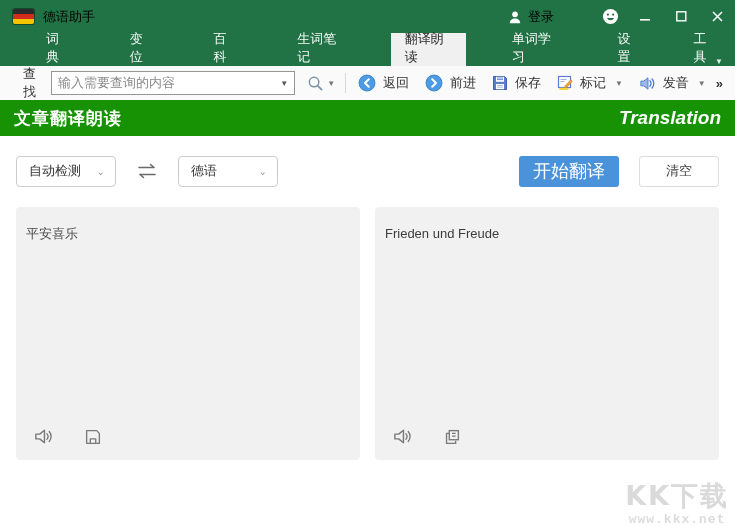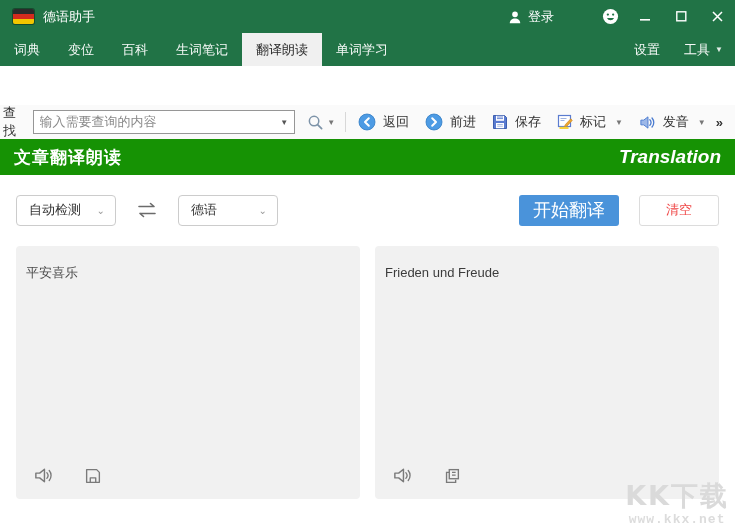--- a/index.html
+++ b/index.html
@@ -4,48 +4,48 @@
 <style>
   * { margin: 0; padding: 0; box-sizing: border-box; }
   html, body { width: 735px; height: 526px; overflow: hidden; }
   body { font-family: "Liberation Sans", "DejaVu Sans", sans-serif; }
 
   .app { width: 735px; height: 526px; display: flex; flex-direction: column; background: #fff; }
 
   
   .titlebar {
     height: 33px; background: #217346; display: flex; align-items: center;
-    padding: 0 0 0 13px; color: #ffffff; flex-shrink: 0;
+    padding: 0 0 0 13px; color: #000000; flex-shrink: 0;
   }
   .flag { width: 21px; height: 15px; border-radius: 2px; overflow: hidden;
     display: flex; flex-direction: column; box-shadow: 0 0 0 1px rgba(0,0,0,.35); }
   .flag div { flex: 1; }
   .flag .b1 { background: #2b2b2b; } .flag .b2 { background: #d42b1e; } .flag .b3 { background: #f2c500; }
   .app-title { margin-left: 9px; font-size: 13px; }
   .tb-right { margin-left: auto; display: flex; align-items: center; }
   .login { display: flex; align-items: center; gap: 6px; font-size: 13px; padding: 0 10px; cursor: pointer; }
   .smiley { margin-left: 30px; padding: 0 8px; cursor: pointer; display: flex; align-items: center; }
   .winbtn { width: 36px; height: 33px; display: flex; align-items: center; justify-content: center;
     color: #fff; font-size: 13px; cursor: pointer; }
   .winbtn.close { margin-right: 0; }
   .winbtn svg { display: block; }
 
   
   .menubar { height: 33px; background: #217346; display: flex; align-items: stretch;
     flex-shrink: 0; font-size: 13px; }
-  .mtab { color: rgba(255,255,255,.96); display: flex; align-items: center;
-    padding: 0 14px; cursor: pointer; }
+  .mtab { color: rgba(255,255,255,.96); display: flex; align-items: flex-end;
+    padding: 0 14px; cursor: pointer; margin-left: 32px; }
   .mtab.active { background: #f0f0f0; color: #2b2b2b; }
   .menu-right { margin-left: auto; display: flex; align-items: stretch; }
   .menu-right .mtab { padding: 0 12px; }
   .caret { font-size: 8px; margin-left: 5px; opacity: .9; }
 
   
   .toolbar { height: 34px; background: #fafafa; display: flex; align-items: center;
-    padding: 0 6px 0 3px; flex-shrink: 0; font-size: 13px; color: #333; margin-top: 39px; }
+    padding: 0 6px 0 23px; flex-shrink: 0; font-size: 13px; color: #333; }
   .find-label { margin-right: 7px; }
   .search-combo { width: 300px; height: 24px; background: #fff; border: 1px solid #969696;
     display: flex; align-items: center; padding: 0 4px 0 6px; }
   .search-combo input { border: none; outline: none; flex: 1; font-size: 13px;
     font-family: Liberation Serif, serif; color: #333; background: transparent; min-width: 0; }
   .search-combo input::placeholder { color: #8a8a8a; opacity: 1; }
   .combo-caret { color: #555; font-size: 8px; padding: 0 2px; cursor: pointer; }
   .search-btn { display: flex; align-items: center; gap: 3px; padding: 0 6px; margin-left: 6px; cursor: pointer; }
   .tool-sep { width: 1px; height: 20px; background: #d8d8d8; margin: 0 4px; }
   .toolbtn { display: flex; align-items: center; gap: 7px; padding: 0 8px; height: 28px;
@@ -64,21 +64,21 @@
   .content { flex: 1; background: #fff; position: relative; padding: 0 16px; }
   .lang-row { margin-top: 19px; display: flex; align-items: center; height: 32px; }
   .lang-select { width: 100px; height: 31px; border: 1px solid #ccc; border-radius: 4px;
     background: #fff; display: flex; align-items: center; padding: 0 10px 0 12px;
     font-size: 13px; color: #333; cursor: pointer; }
   .lang-select .chev { margin-left: auto; color: #999; font-size: 10px; }
   .swap { margin: 0 19px; cursor: pointer; display: flex; align-items: center; }
   .lang-row .spacer { flex: 1; }
   .btn-primary { width: 100px; height: 31px; background: #4a93da; color: #fff; border: none;
     border-radius: 3px; font-size: 18px; font-family: inherit; cursor: pointer; }
-  .btn-plain { width: 80px; height: 31px; background: #fff; color: #ef4444; border: 1px solid #dcdcdc;
+  .btn-plain { width: 80px; height: 31px; background: #fff; color: #404040; border: 1px solid #dcdcdc;
     border-radius: 3px; font-size: 13px; font-family: inherit; cursor: pointer; margin-left: 20px; }
 
   
   .panels { display: flex; gap: 15px; margin-top: 20px; height: 253px; }
   .panel { flex: 1; background: #f1f1f1; border-radius: 4px; position: relative; padding: 17px 10px; }
   .panel-text { font-size: 13px; color: #4a4a4a; line-height: 1.5; }
   .panel-icons { position: absolute; left: 17px; bottom: 13px; display: flex; gap: 29px; }
   .picon { cursor: pointer; display: flex; align-items: center; }
 
   

